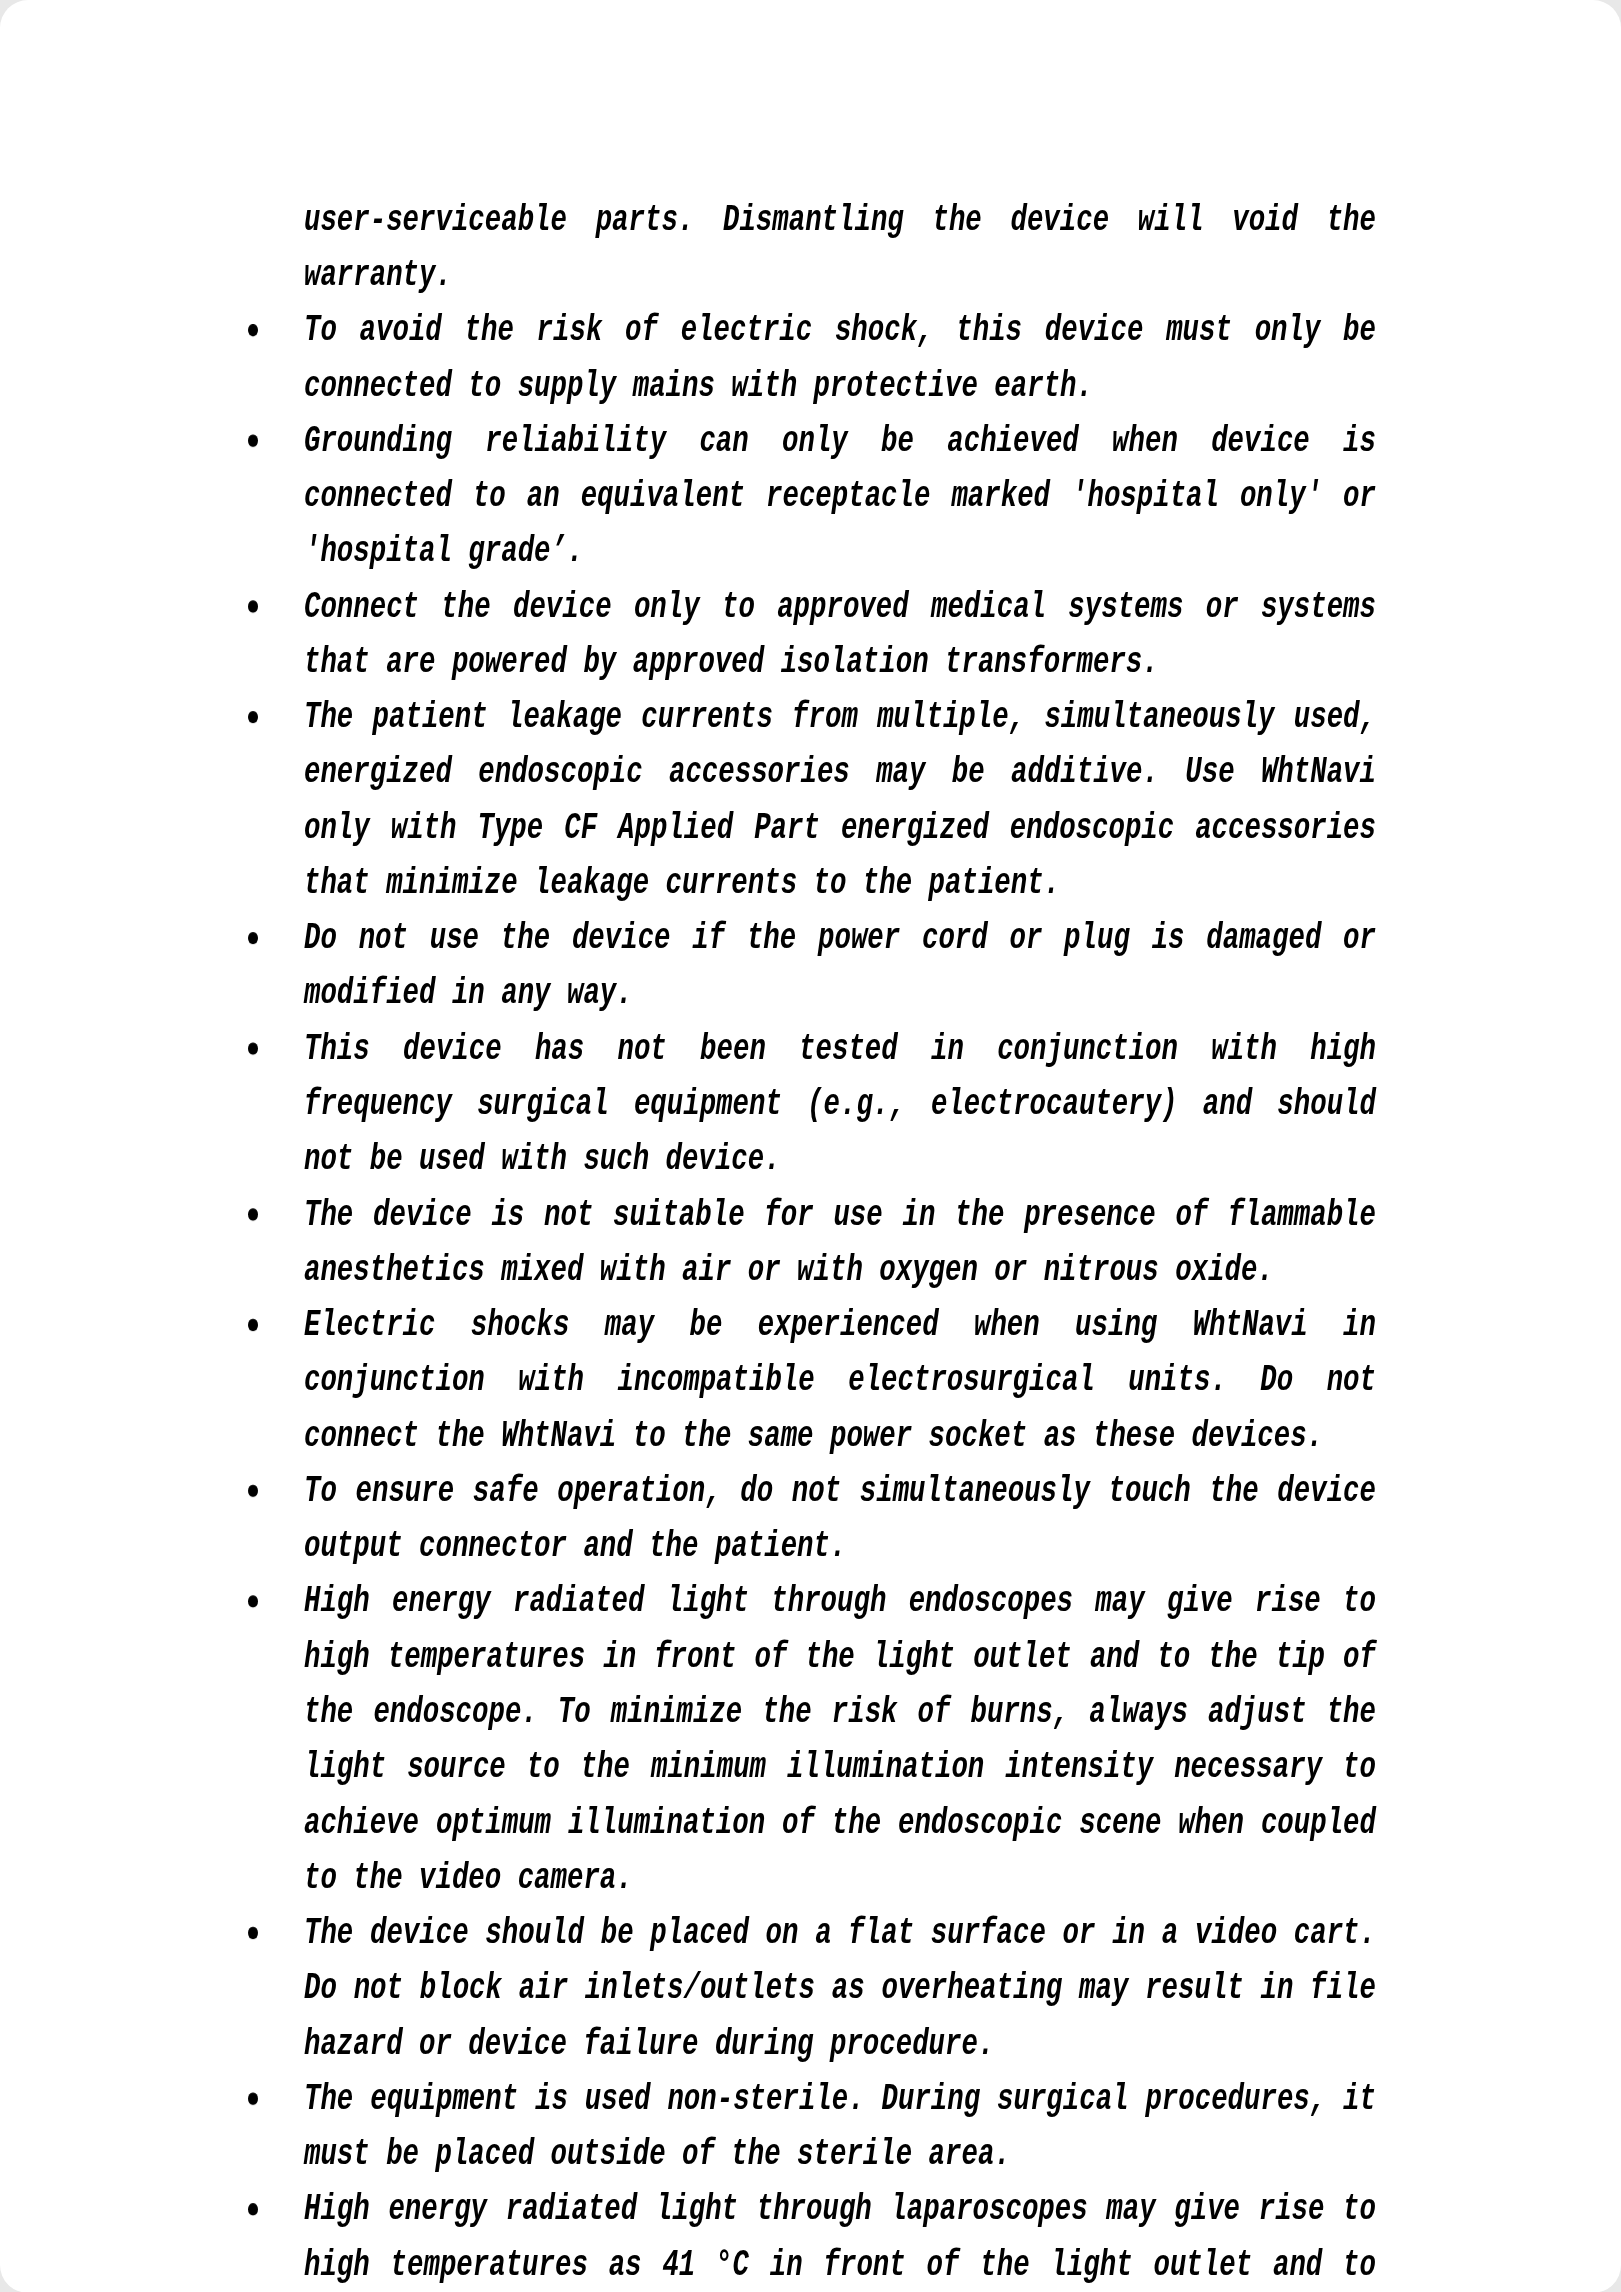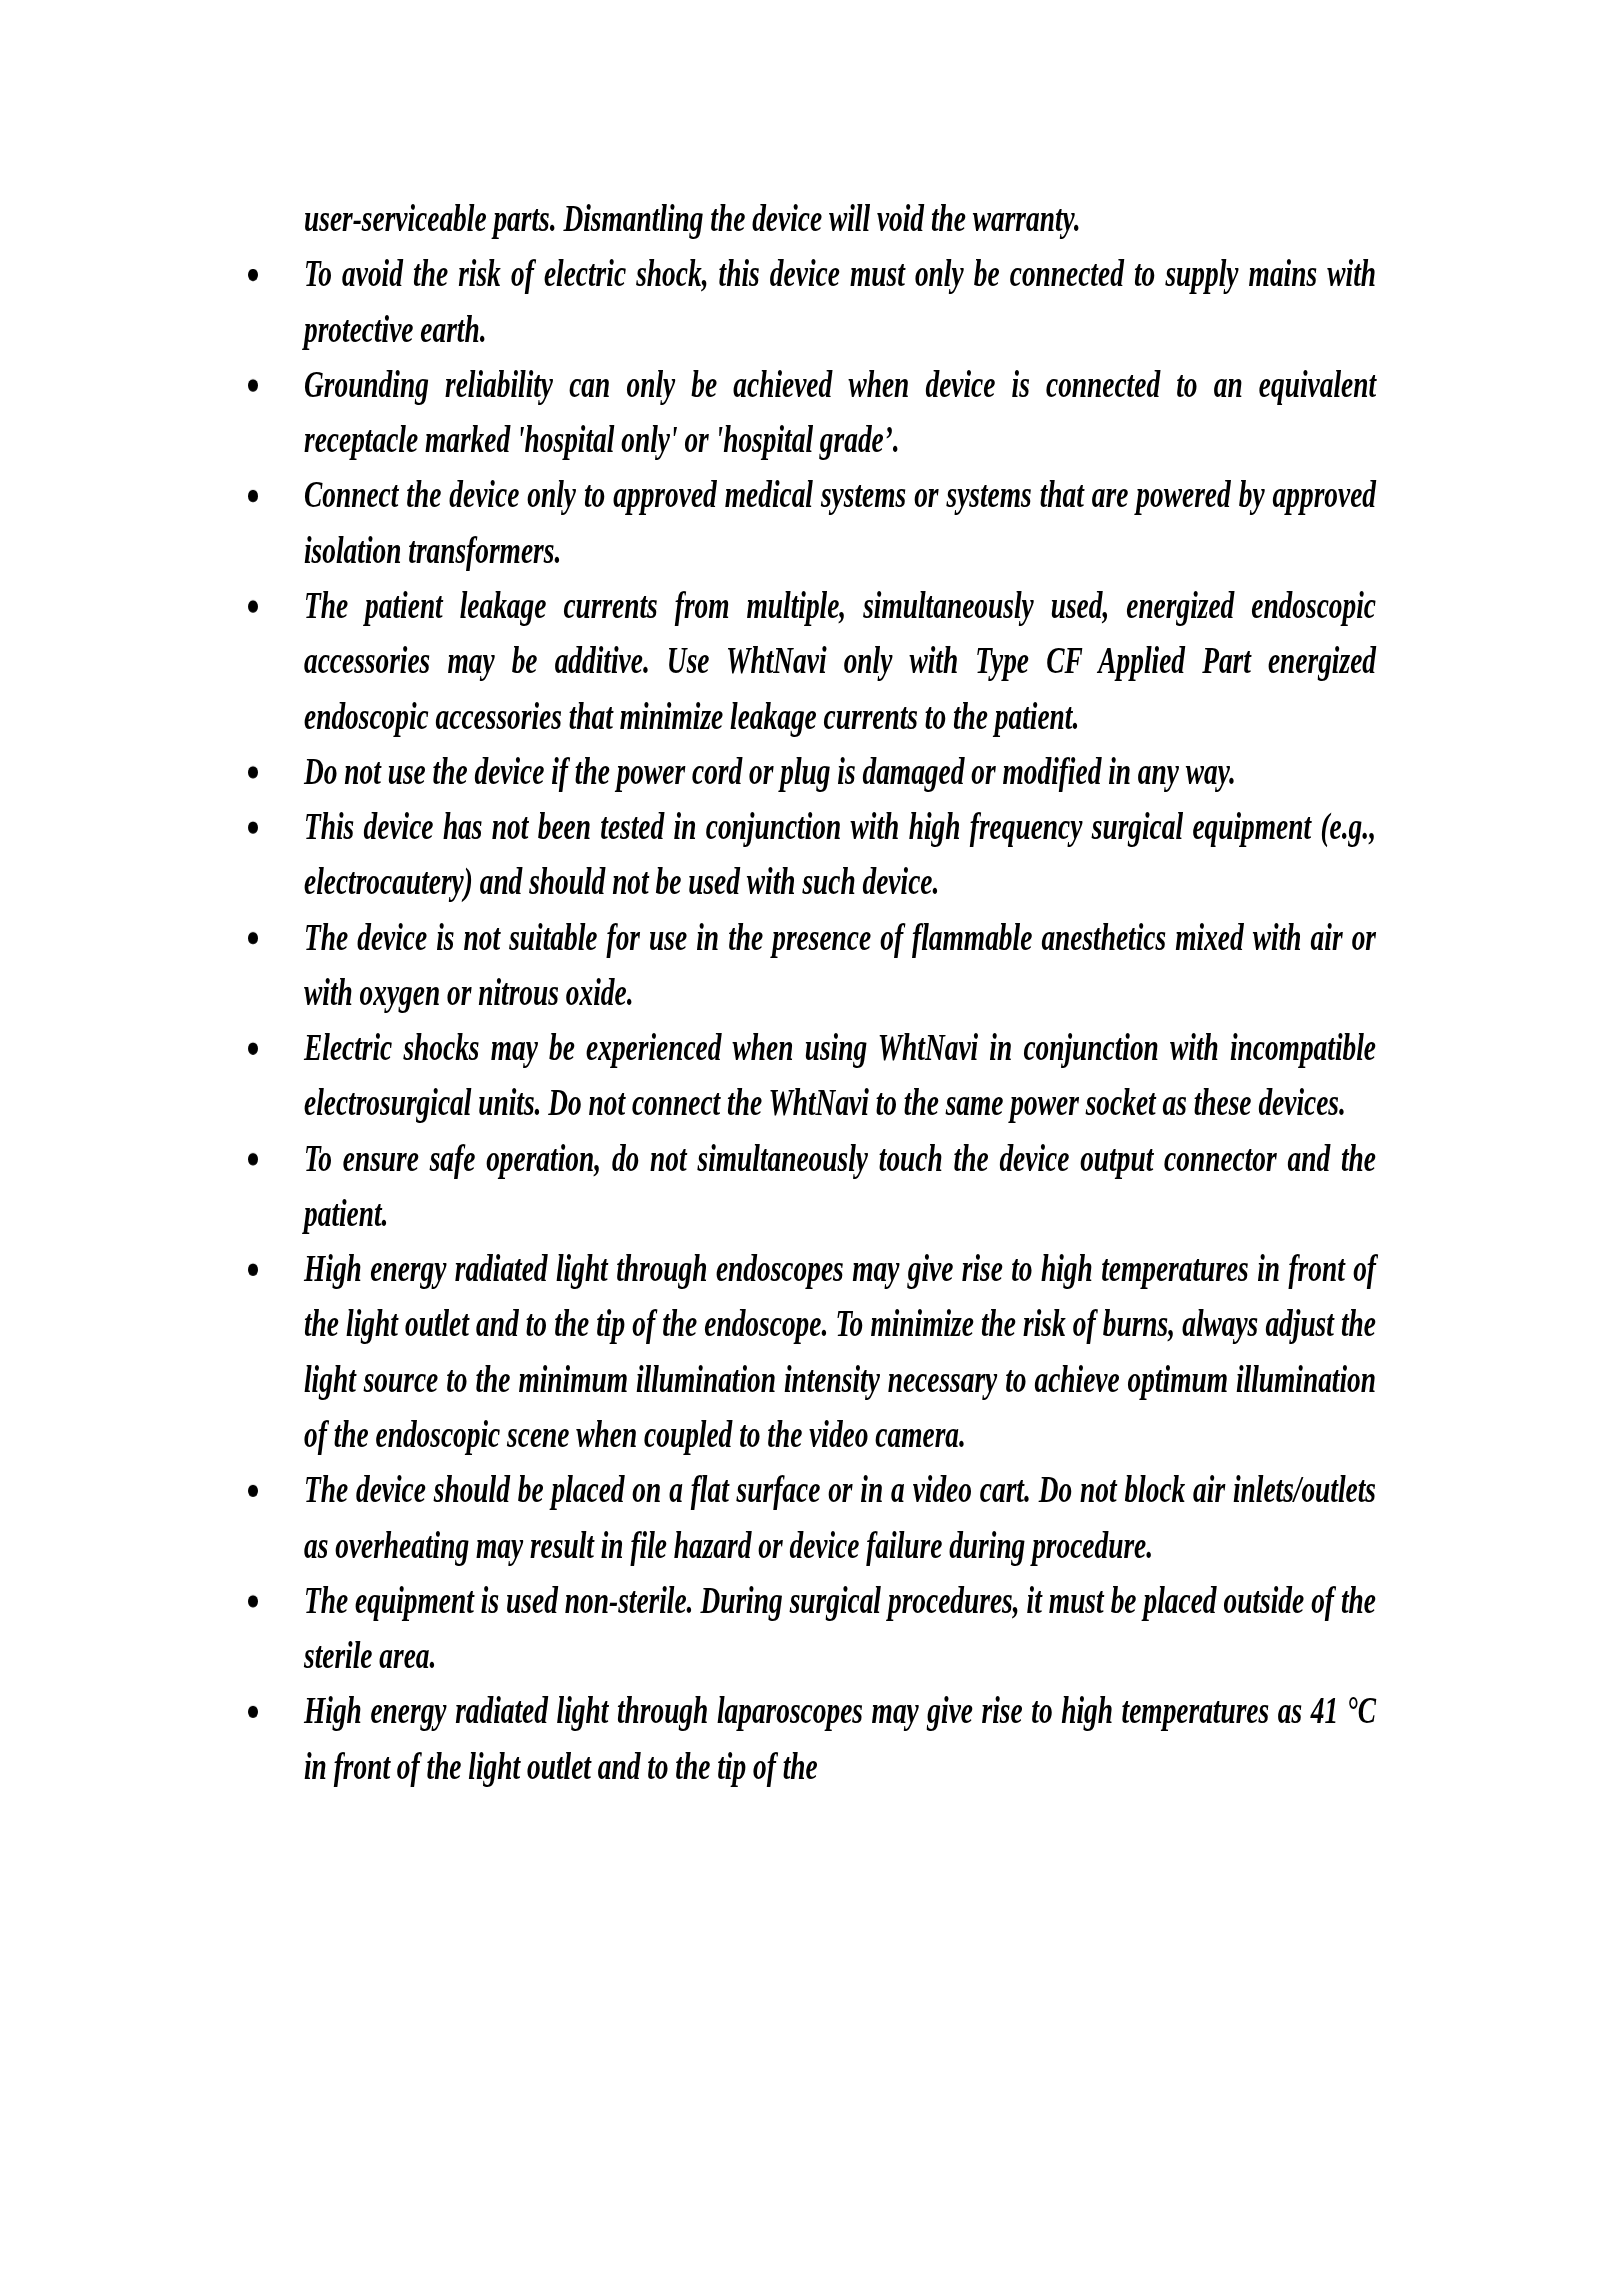--- a/index.html
+++ b/index.html
@@ -6,22 +6,23 @@
     margin: 0;
     padding: 0;
     background: #e8e8e8;
   }
   .page {
     position: relative;
     width: 1621px;
     height: 2293px;
     background: #ffffff;
     overflow: hidden;
-    font-family: Liberation Serif, serif;
+    font-family: Liberation Mono, monospace;
     color: #000000;
+    border-radius: 28px;
   }
   
   .text-block {
     position: absolute;
     left: 304px;
     top: 192px;
     width: 1072px;
     font-size: 27.4px;
     line-height: 41px;
     font-weight: bold;

